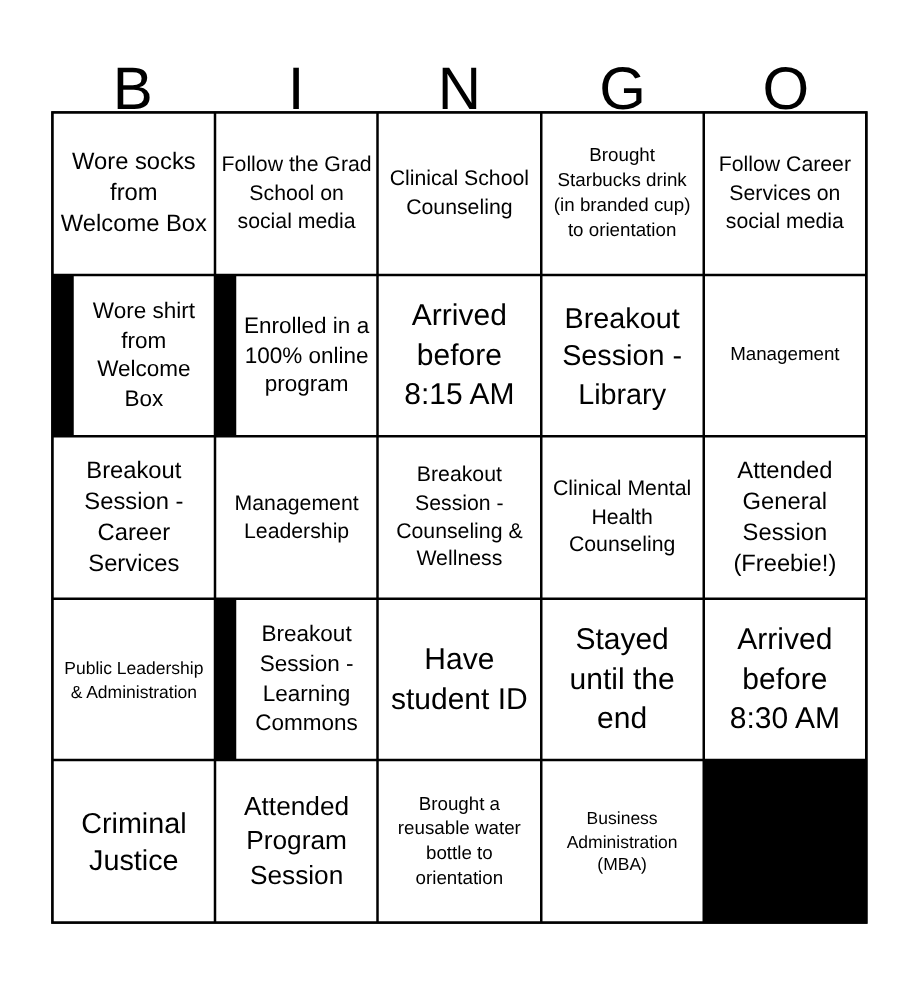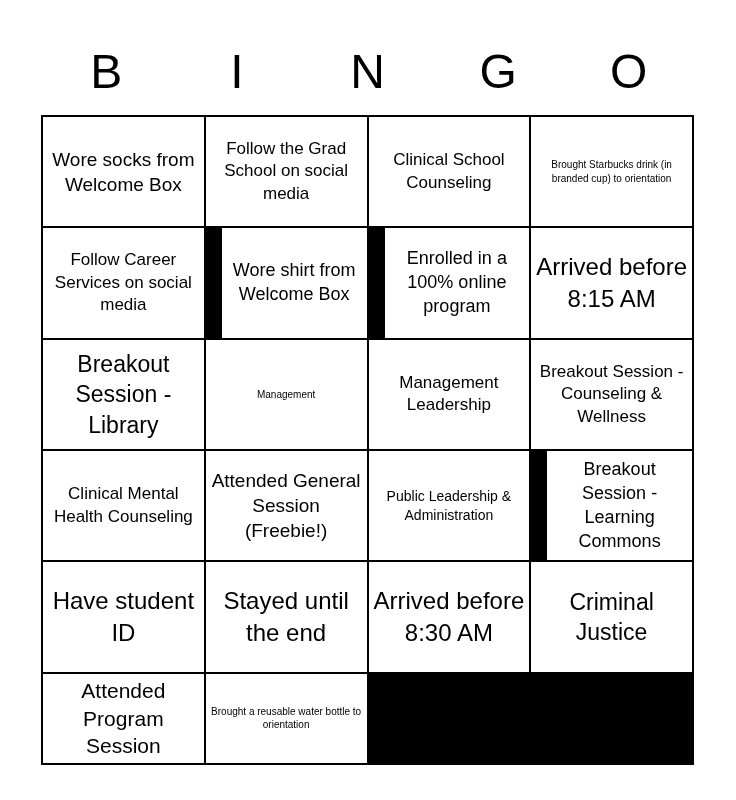--- a/index.html
+++ b/index.html
@@ -30,42 +30,42 @@
     align-items: flex-end;
     justify-content: center;
     font-size: 48px;
     line-height: 52px;
     font-weight: 400;
     color: #000000;
   }
   .bingo-card {
     position: absolute;
     left: 41px;
-    top: 115px;
+    top: 89px;
     width: 649px;
     height: 646px;
     border: 2px solid #000000;
     background: #000000;
     display: grid;
-    grid-template-columns: repeat(4, 1fr);
+    grid-template-columns: repeat(5, 1fr);
     grid-template-rows: repeat(5, 1fr);
     gap: 2px;
   }
   .cell {
     background: #ffffff;
     display: flex;
     align-items: center;
     justify-content: center;
     text-align: center;
     padding: 3px 4px;
     line-height: 1.32;
     overflow: hidden;
   }
   .fs14 { font-size: 14px; }
-  .fs15 { font-size: 10px; }
+  .fs15 { font-size: 15px; }
   .fs17 { font-size: 17px; }
   .fs18 { font-size: 18px; margin-left: 16px; }
   .fs19 { font-size: 19px; }
   .fs21 { font-size: 21px; }
   .fs23 { font-size: 23px; }
   .fs24 { font-size: 24px; }
 </style>
 </head>
 <body>
 
@@ -85,29 +85,31 @@
     <div class="cell fs17">Clinical School Counseling</div>
     <div class="cell fs15">Brought Starbucks drink (in branded cup) to orientation</div>
     <div class="cell fs17">Follow Career Services on social media</div>
 
     <div class="cell fs18">Wore shirt from Welcome Box</div>
     <div class="cell fs18">Enrolled in a 100% online program</div>
     <div class="cell fs24">Arrived before 8:15 AM</div>
     <div class="cell fs23">Breakout Session - Library</div>
     <div class="cell fs15">Management</div>
 
+    <div class="cell fs19">Breakout Session - Career Services</div>
     <div class="cell fs17">Management Leadership</div>
     <div class="cell fs17">Breakout Session - Counseling &amp; Wellness</div>
     <div class="cell fs17">Clinical Mental Health Counseling</div>
 
     <div class="cell fs19">Attended General Session (Freebie!)</div>
     <div class="cell fs14">Public Leadership &amp; Administration</div>
     <div class="cell fs18">Breakout Session - Learning Commons</div>
     <div class="cell fs24">Have student ID</div>
     <div class="cell fs24">Stayed until the end</div>
 
     <div class="cell fs24">Arrived before 8:30 AM</div>
     <div class="cell fs23">Criminal Justice</div>
     <div class="cell fs21">Attended Program Session</div>
     <div class="cell fs15">Brought a reusable water bottle to orientation</div>
+    <div class="cell fs14">Business Administration (MBA)</div>
   </div>
 
 </div>
 
 </body></html>

